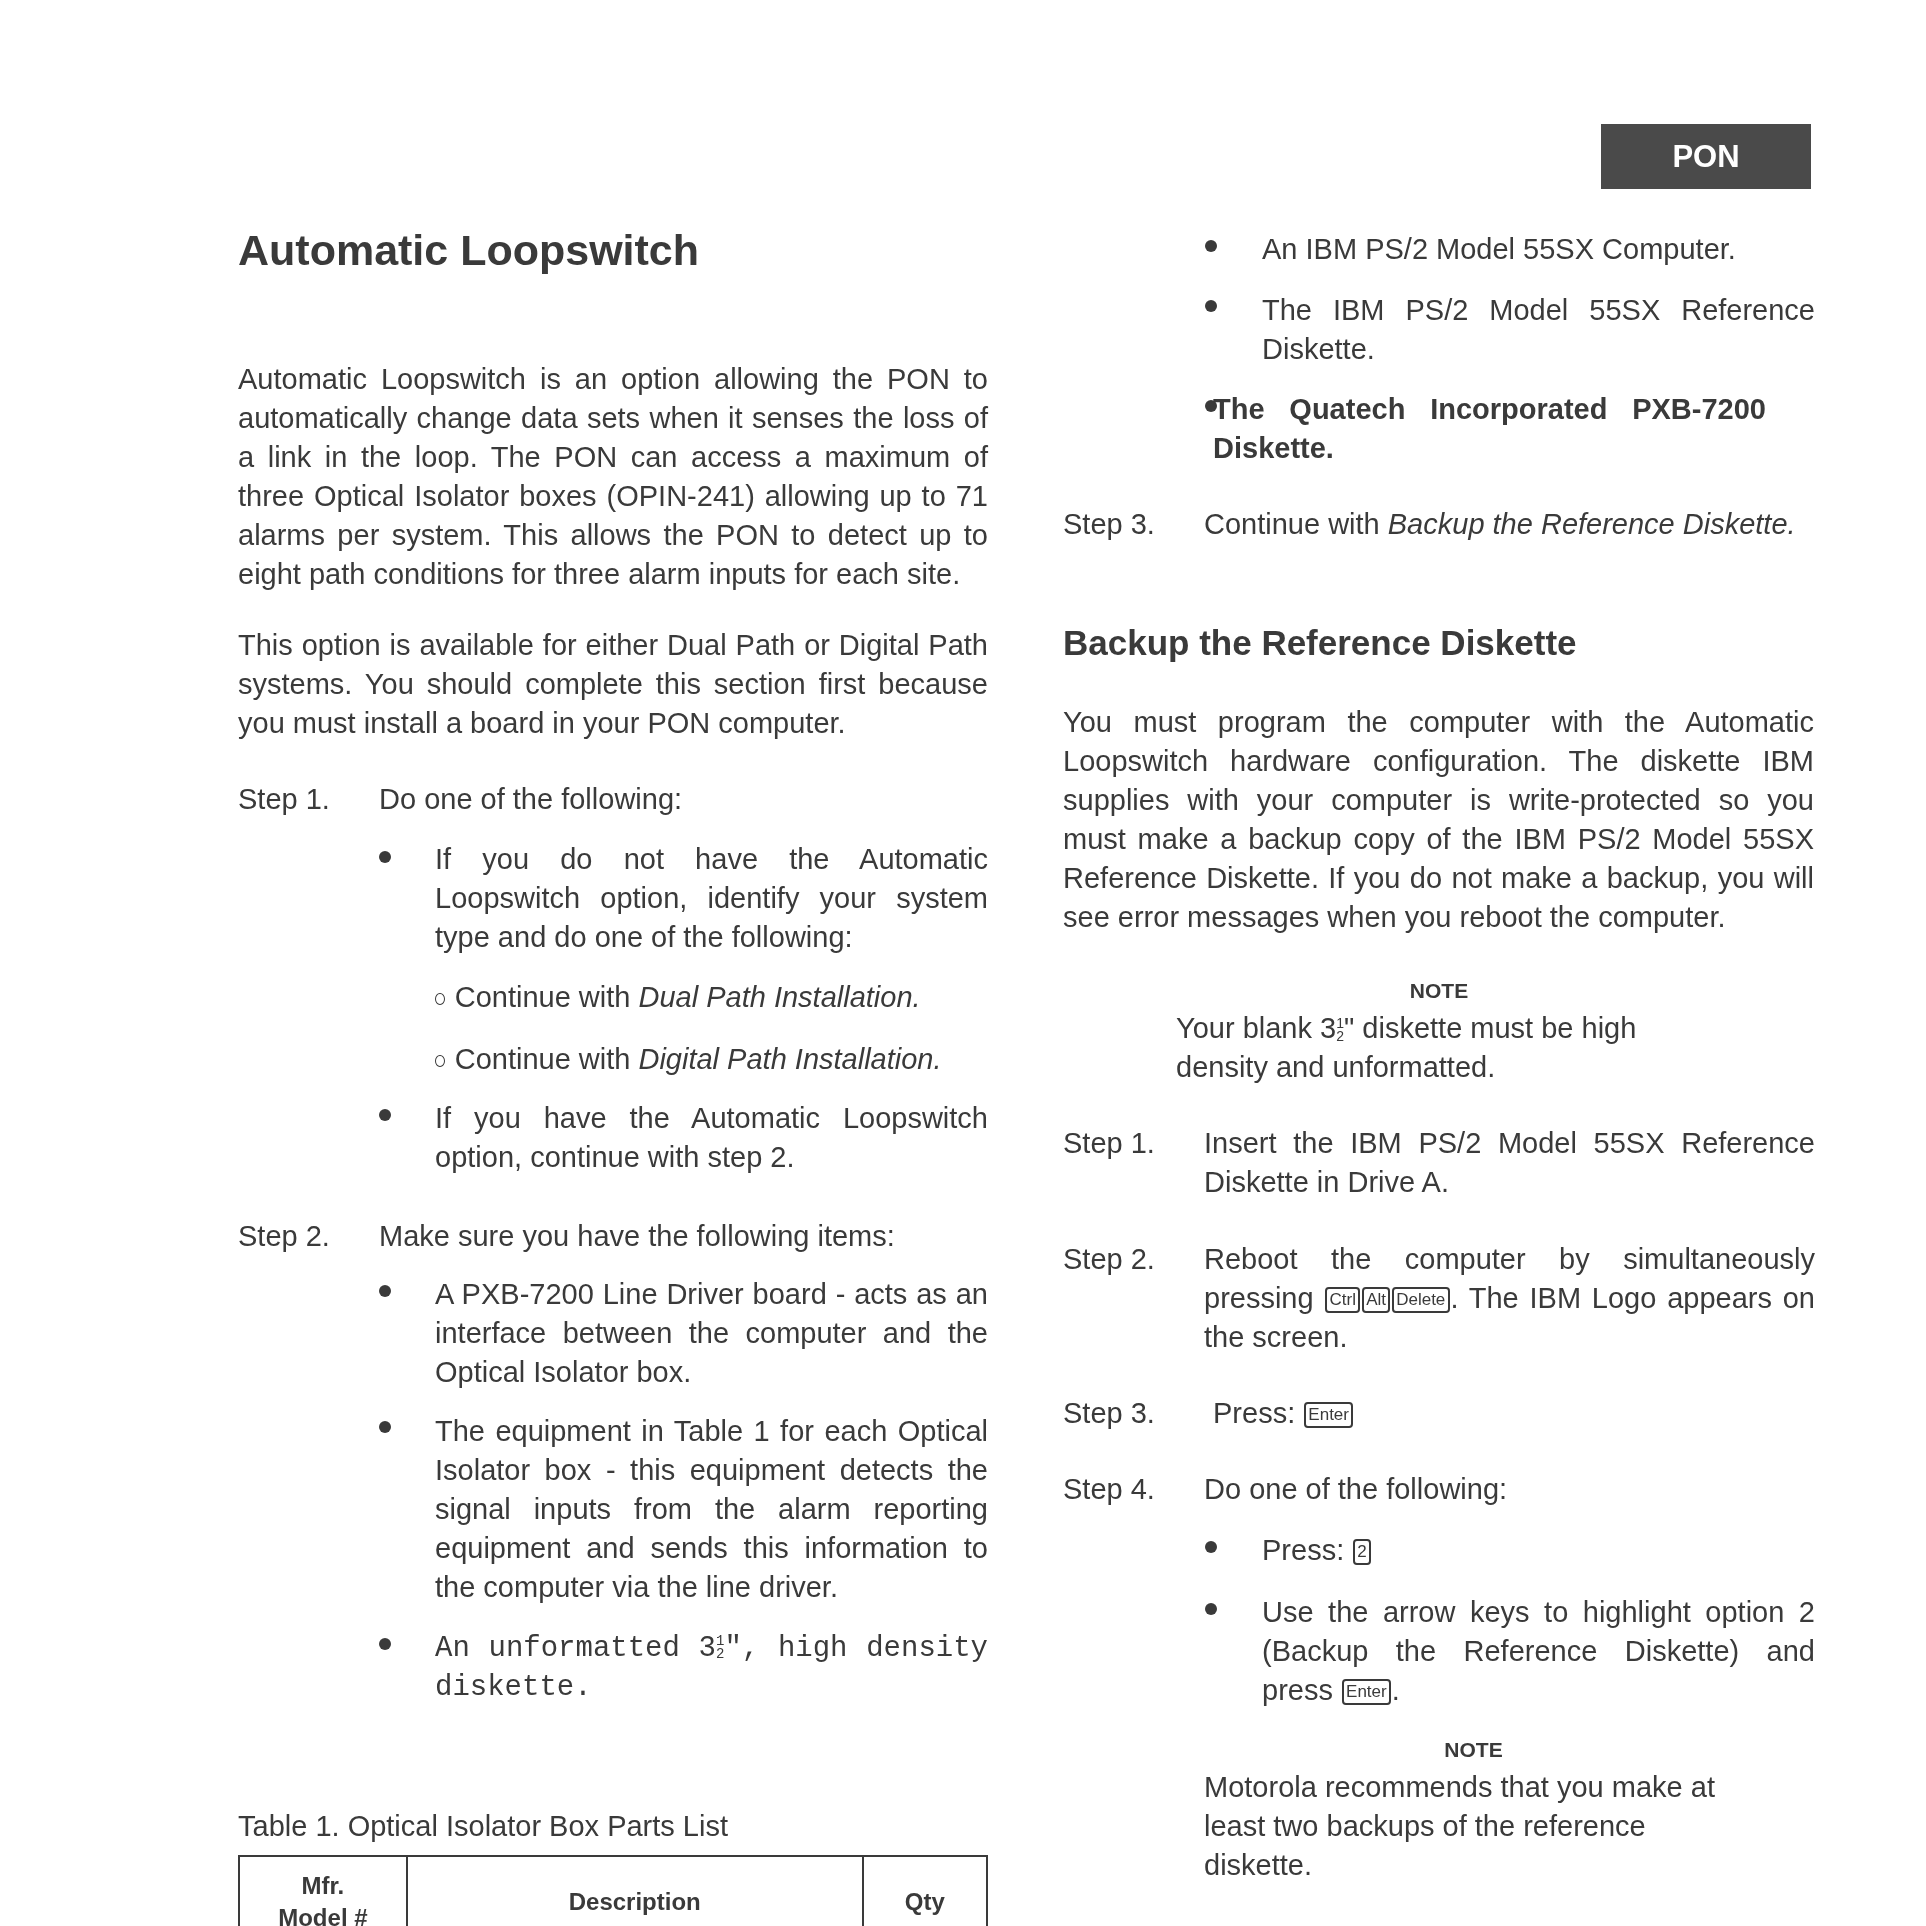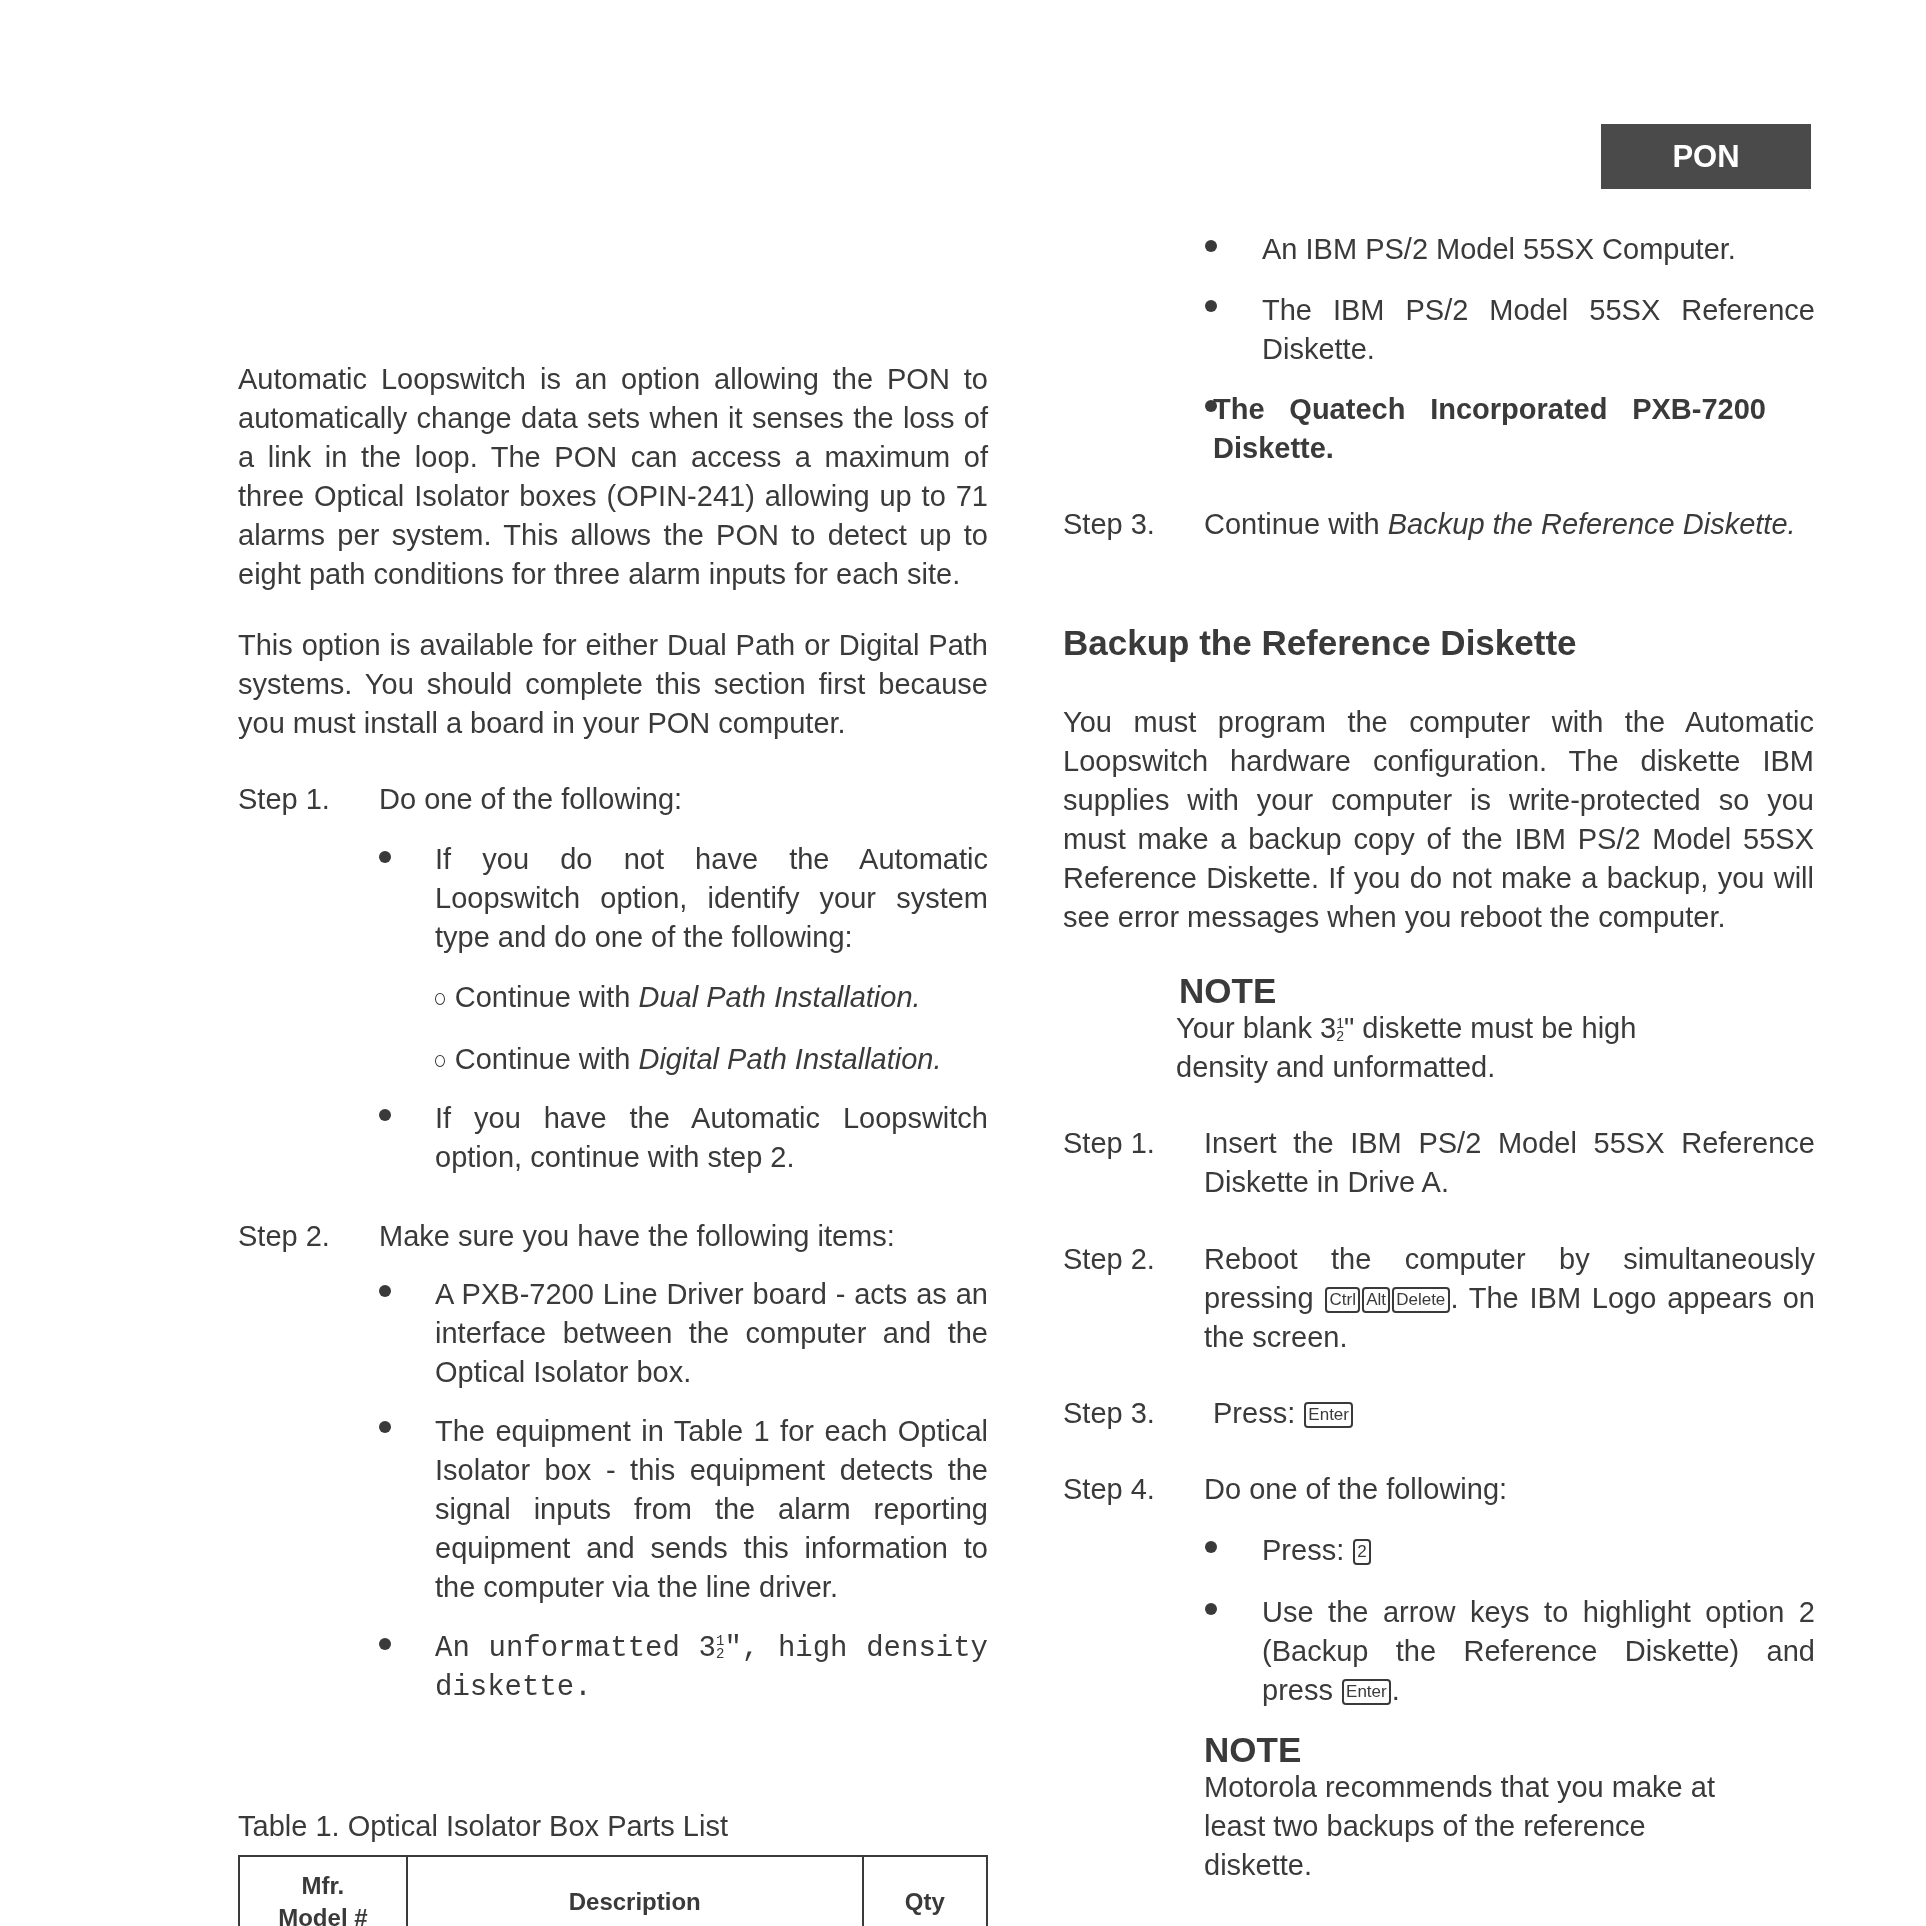--- a/index.html
+++ b/index.html
@@ -11,36 +11,37 @@
   .h2 { font-size: 35px; font-weight: bold; line-height: 39px; color: #3a3a3a; }
   .tab { background: #4a4a4a; color: #ffffff; font-weight: bold; font-size: 31px;
          display: flex; align-items: center; justify-content: center; }
   .steplabel { font-size: 29px; line-height: 39px; }
   .bullet { width: 12.3px; height: 12.3px; border-radius: 50%; background: #3a3a3a; }
   .obullet { display: inline-block; width: 7.7px; height: 10px; border: 1.5px solid #3a3a3a;
              border-radius: 50%; margin-right: 10px; vertical-align: middle; }
   .key { display: inline-block; border: 2.3px solid #3a3a3a; border-radius: 3.9px;
          font-size: 17px; line-height: 22.3px; padding: 0 2.3px; margin: 0 0.8px;
          vertical-align: middle; }
-  .note-title { font-size: 35px; font-weight: bold; line-height: 39px; }
+  .note-title { font-size: 21px; font-weight: bold; text-align: center; line-height: 39px; }
   .note-body { font-size: 29px; line-height: 39px; }
   .frac { display: inline-flex; flex-direction: column; font-size: 14px; line-height: 13px;
           vertical-align: middle; text-align: center; }
   table.parts { border-collapse: collapse; position: absolute; }
   table.parts td, table.parts th { border: 2.3px solid #3a3a3a; font-size: 24px; line-height: 32px; }
   table.parts th { font-weight: bold; text-align: center; }
 </style>
 </head>
 <body>
 
 <div class="abs tab" style="left:1601px; top:124px; width:210px; height:65px;">
   <span>PON</span>
 </div>
 
 <div class="abs h1" style="left:238px; top:228px; width:770px;">
+  <div>Automatic Loopswitch</div>
 </div>
 
 <div class="abs txt" style="left:238px; top:360px; width:750px;">Automatic Loopswitch is an option allowing the PON to automatically change data sets when it senses the loss of a link in the loop. The PON can access a maximum of three Optical Isolator boxes (OPIN-241) allowing up to 71 alarms per system. This allows the PON to detect up to eight path conditions for three alarm inputs for each site.</div>
 
 <div class="abs txt" style="left:238px; top:626px; width:750px;">This option is available for either Dual Path or Digital Path systems. You should complete this section first because you must install a board in your PON computer.</div>
 
 <div class="abs steplabel" style="left:238px; top:780px;">Step 1.</div>
 <div class="abs txt" style="left:379px; top:780px; width:609px;">Do one of the following:</div>
 
 <div class="abs bullet" style="left:379px; top:851px;"></div>

